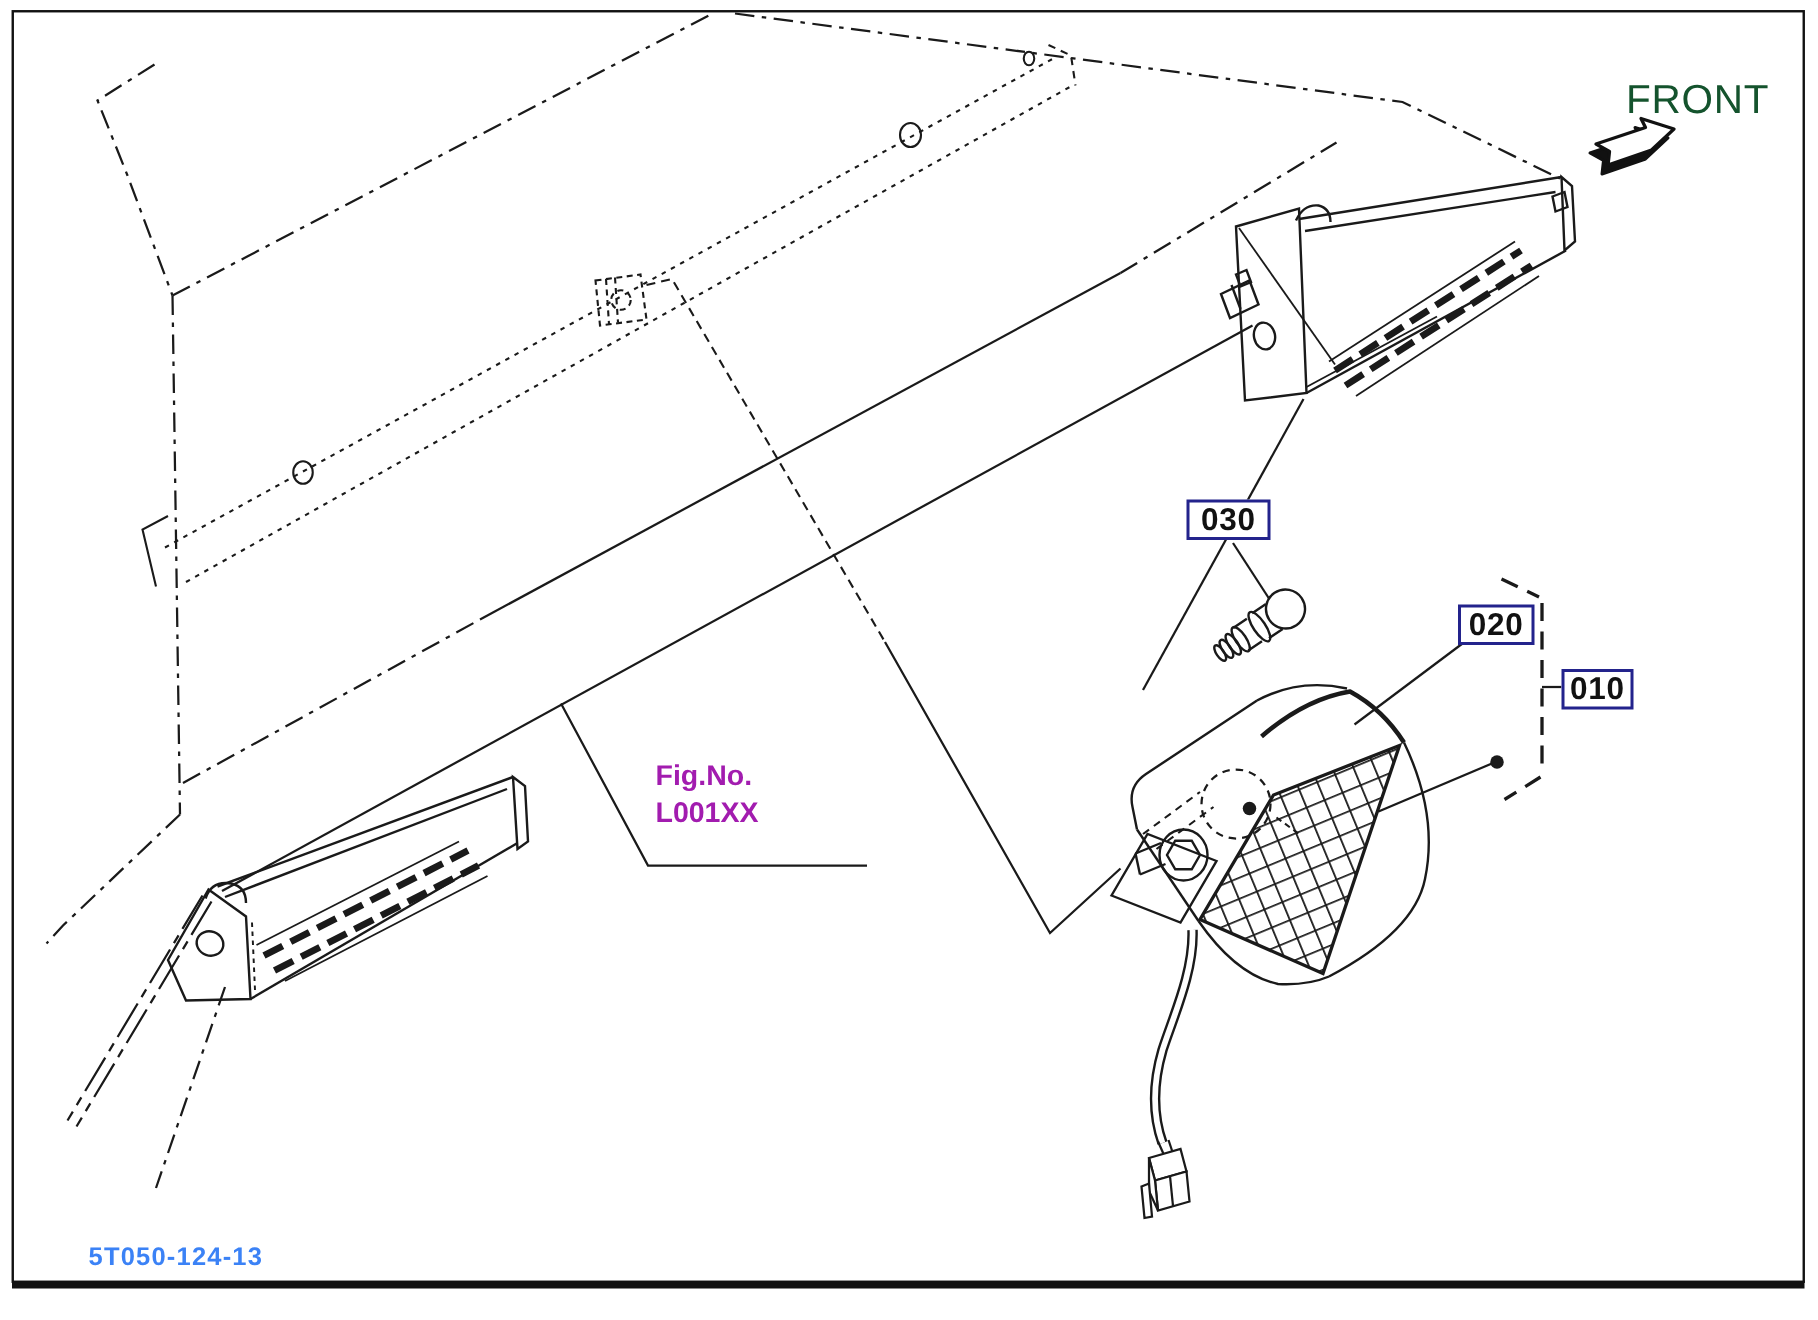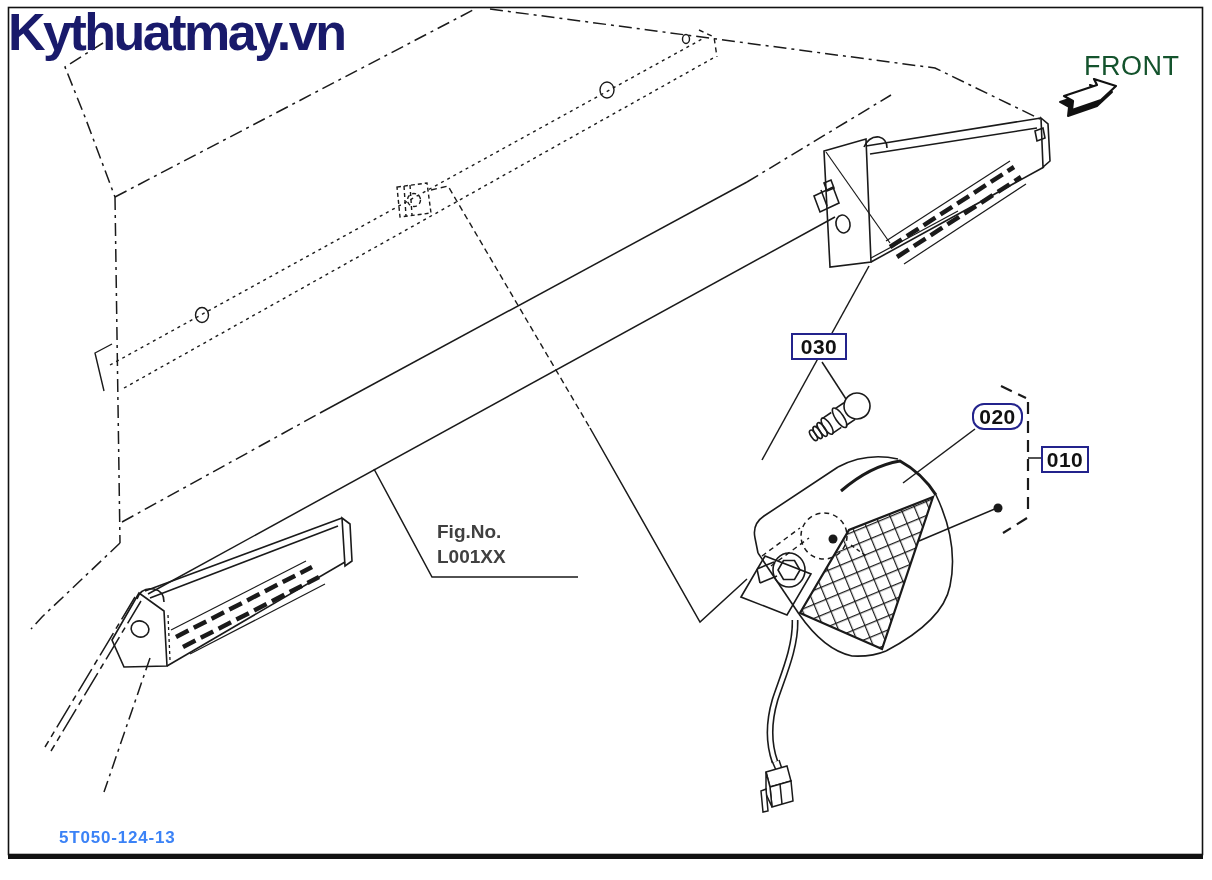--- a/index.html
+++ b/index.html
@@ -17,38 +17,37 @@
     position:absolute;left:1084px;top:51px;
     font-size:27px;color:#14532d;letter-spacing:0.5px;z-index:2;
   }
   .callout{
     position:absolute;box-sizing:border-box;border:2px solid #23238c;
     background:#fff;color:#111;font-weight:700;font-size:21px;
     display:flex;align-items:center;justify-content:center;
     letter-spacing:0.5px;z-index:4;cursor:pointer;
   }
   .co-030{left:791px;top:333px;width:56px;height:27px;}
-  .co-020{left:972px;top:403px;width:51px;height:27px;border-radius:12px;}
+  .co-020{left:972px;top:403px;width:51px;height:27px;}
   .co-010{left:1041px;top:446px;width:48px;height:27px;}
   .fig-ref{
-    position:absolute;left:437px;top:519px;z-index:2;
-    font-size:19px;font-weight:700;line-height:25px;color:#404040;
+    position:absolute;left:437px;top:505px;z-index:2;
+    font-size:19px;font-weight:700;line-height:25px;color:#a21caf;
   }
   .fig-ref span{display:block;}
   .drawing-code{
     position:absolute;left:59px;top:828px;z-index:2;
     font-size:17px;font-weight:700;letter-spacing:0.8px;color:#3b82f6;
   }
 </style>
 </head>
 <body>
 
 <div class="stage">
 
-  <div class="watermark">Kythuatmay.vn</div>
 
   <div class="front-label">FRONT</div>
 
   <svg width="1212" height="880" viewBox="0 0 1212 880">
     <defs>
       <pattern id="mesh" width="13" height="13" patternUnits="userSpaceOnUse" patternTransform="rotate(-22.5 890 570)">
         <path d="M0 0.6 H13 M0.6 0 V13" stroke="#1a1a1a" stroke-width="1.2" fill="none"></path>
       </pattern>
     </defs>
 

